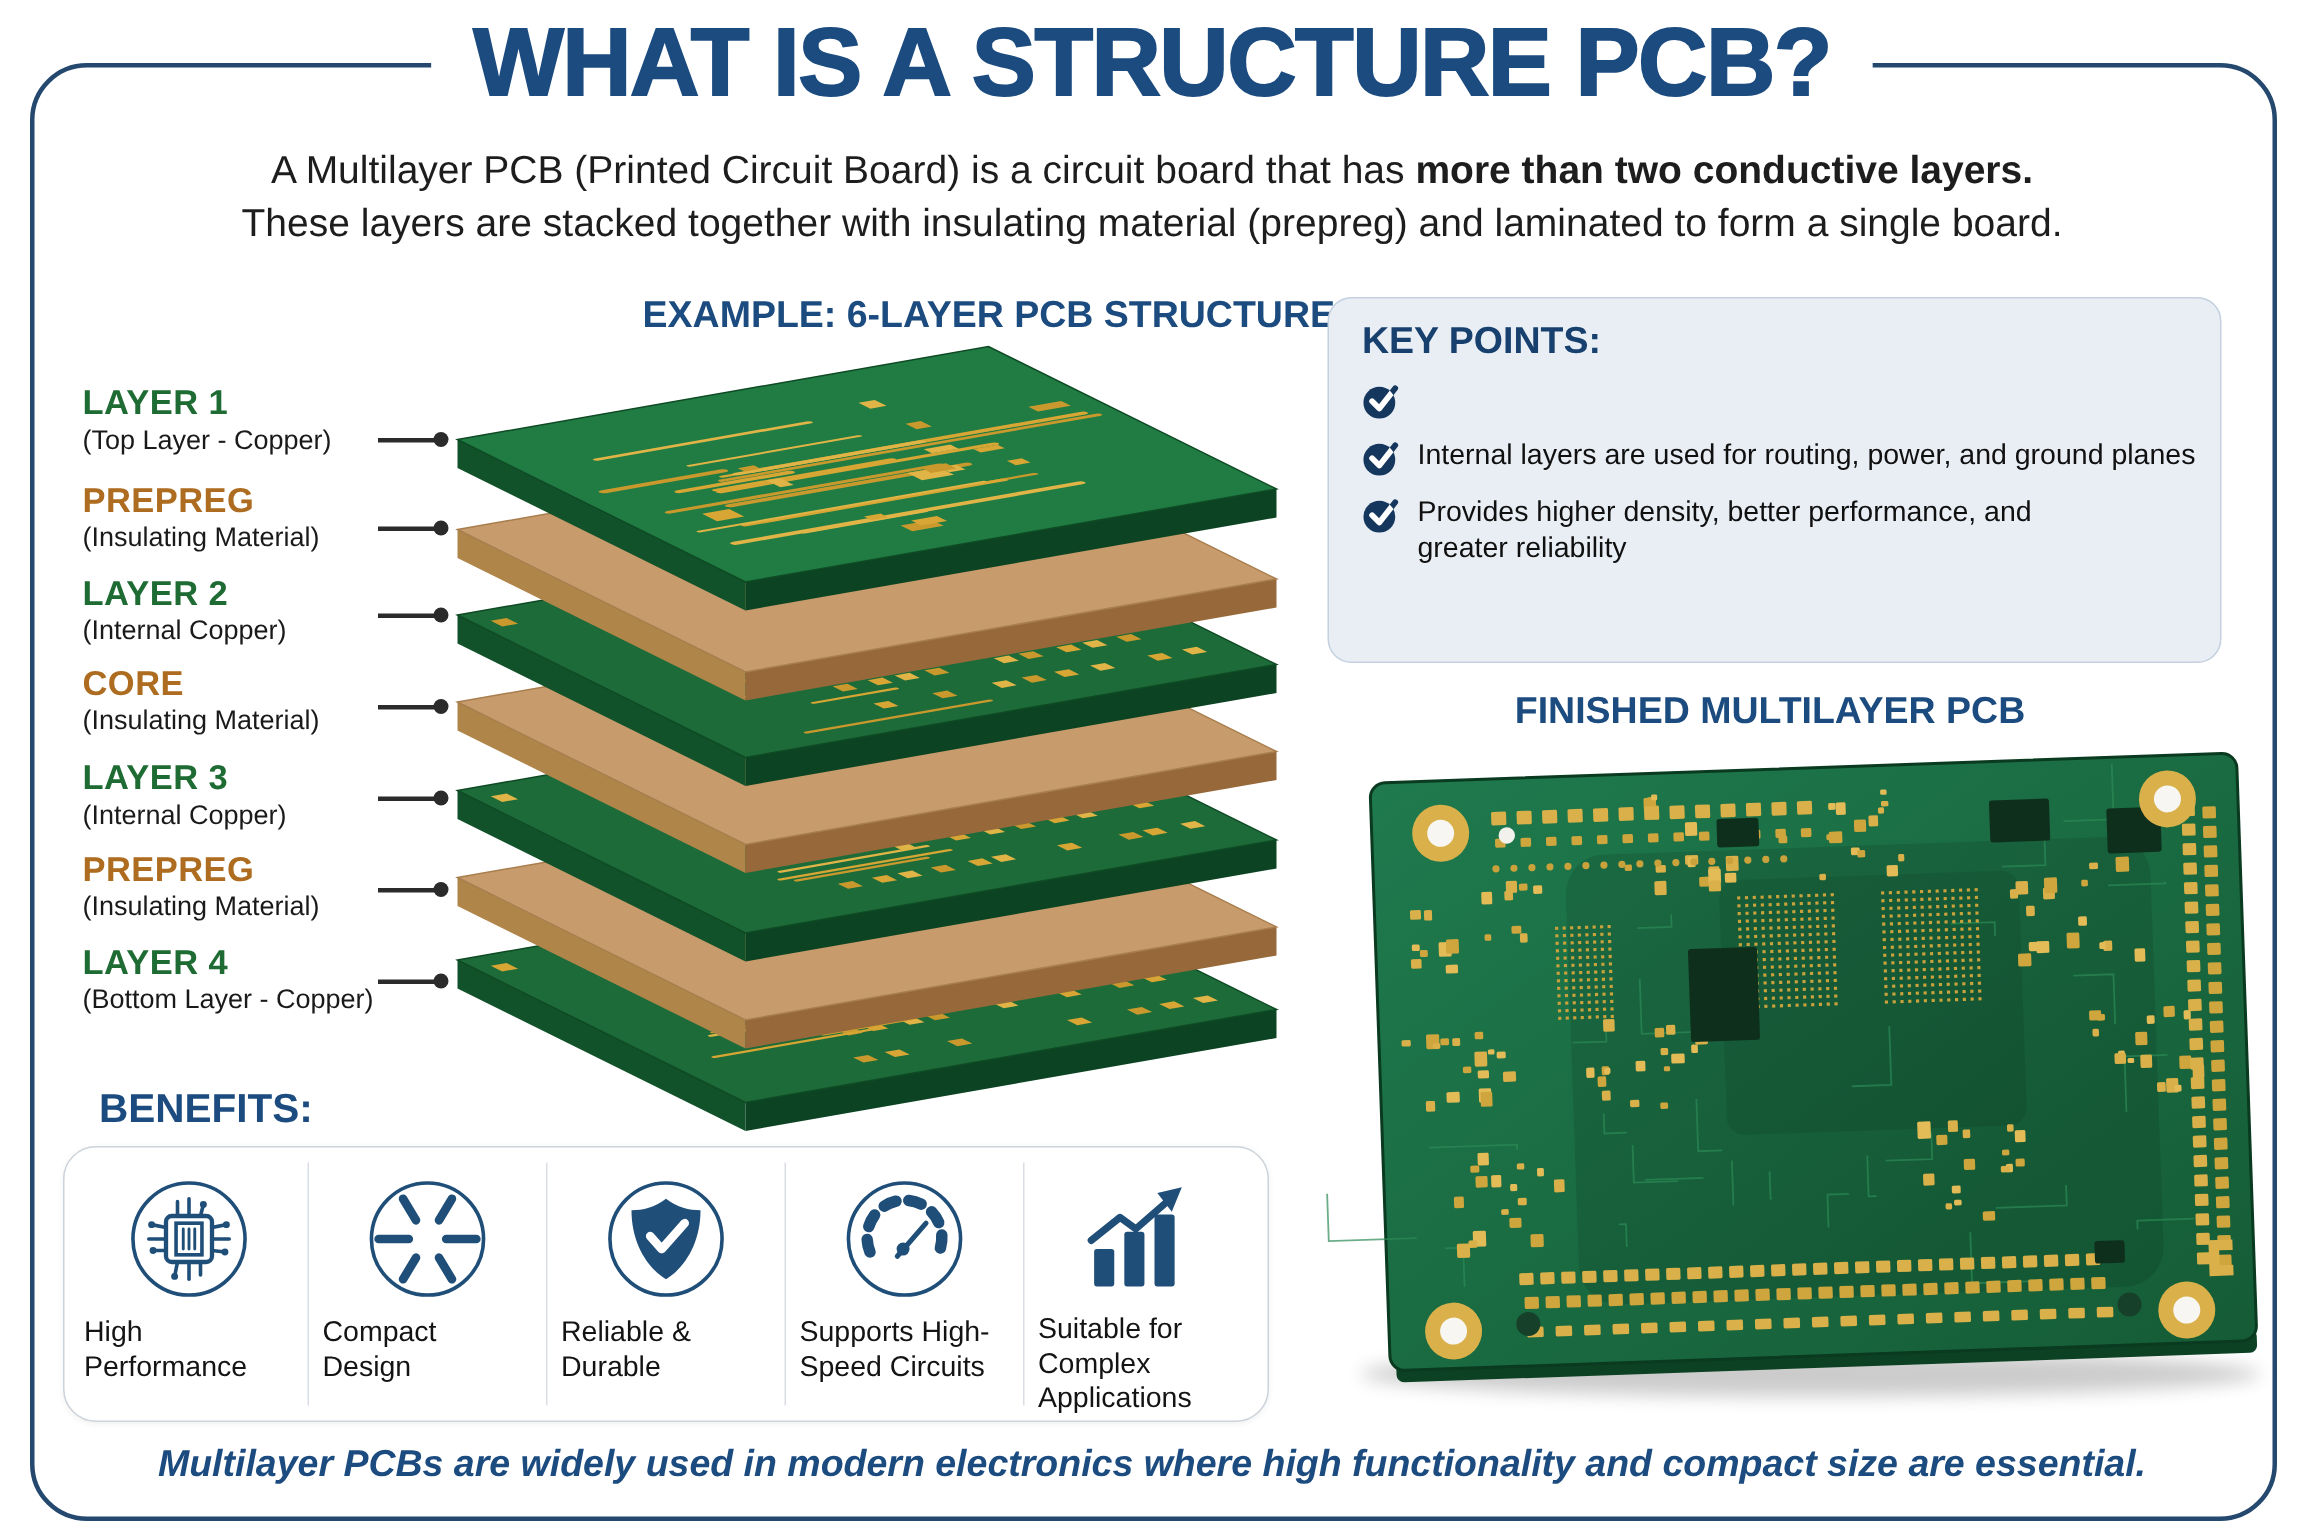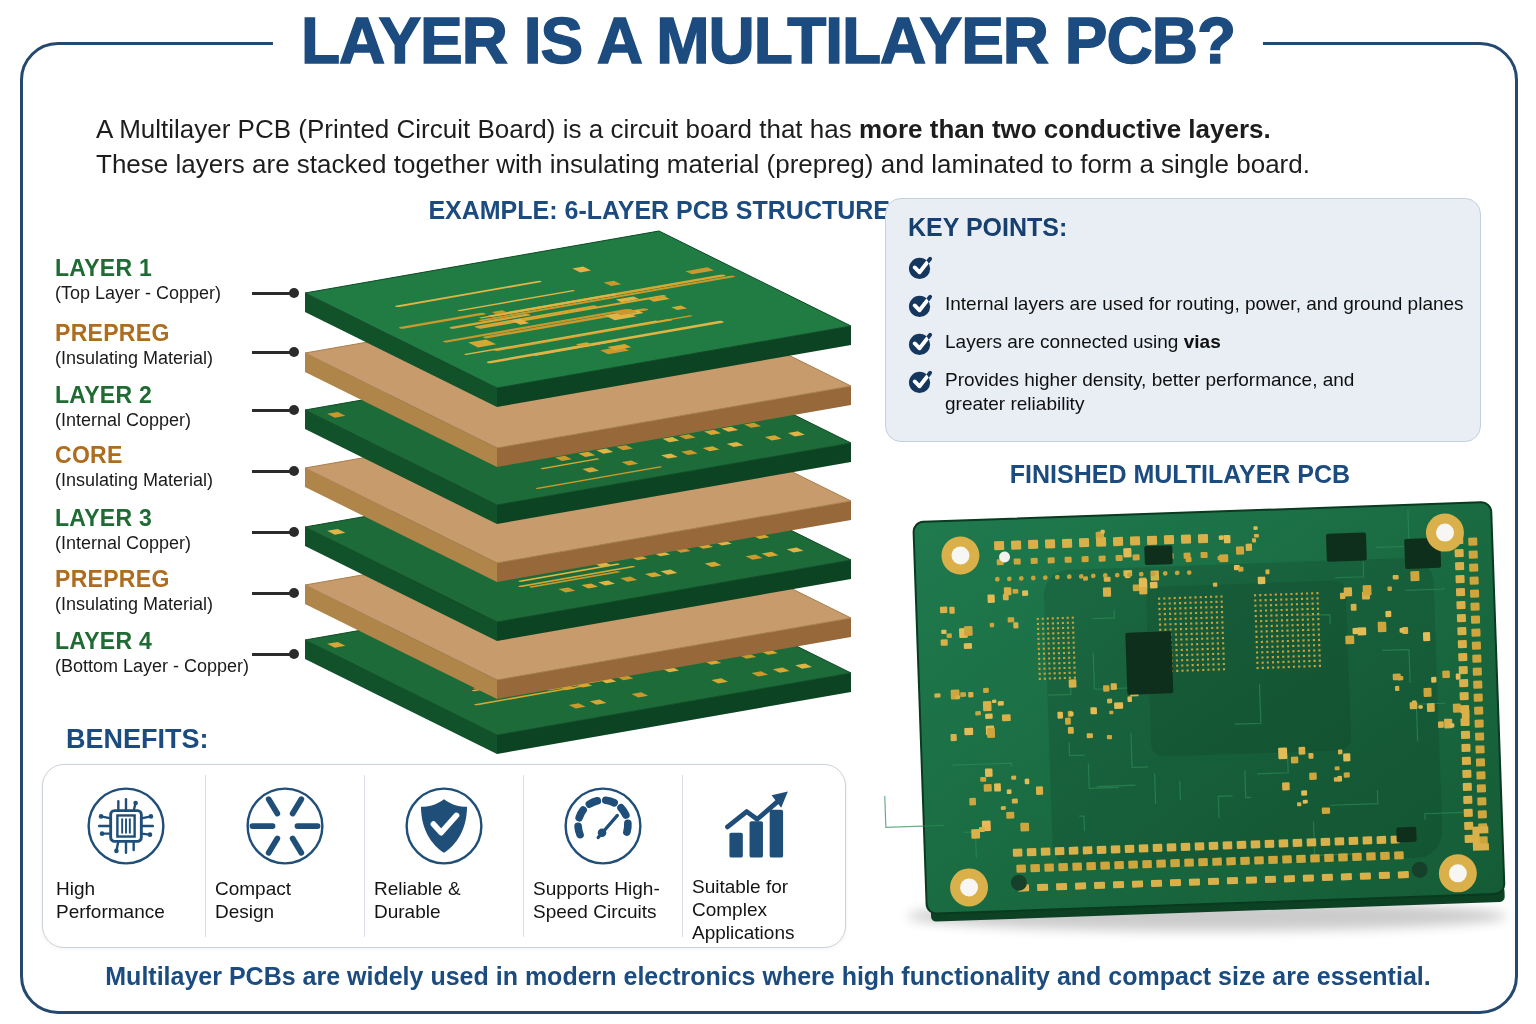--- a/index.html
+++ b/index.html
@@ -4,22 +4,22 @@
 <style>
   html,body{margin:0;padding:0;background:#fff;}
   .page{position:relative;width:1536px;height:1024px;background:#ffffff;
         font-family:"Liberation Sans",sans-serif;overflow:hidden;}
   .frame{position:absolute;left:20px;top:42px;width:1492px;height:966px;
          border:3px solid #24486e;border-radius:38px;z-index:0;}
   .title{position:absolute;top:4px;left:50%;transform:translateX(-50%);
          background:#fff;padding:0 28px;margin:0;font-size:64px;font-weight:bold;
          letter-spacing:-1px;color:#1b4b7f;white-space:nowrap;z-index:3;
          -webkit-text-stroke:1.4px #1b4b7f;}
-  .intro{position:absolute;top:96px;left:80px;width:1376px;text-align:left;
-         font-size:26px;line-height:35px;color:#1d1d1d;margin:16px;z-index:2;}
+  .intro{position:absolute;top:96px;left:80px;width:1376px;text-align:center;
+         font-size:26px;line-height:35px;color:#1d1d1d;margin:0;z-index:2;}
   .stack-heading{position:absolute;top:196px;left:60px;width:830px;text-align:right;
          font-size:25px;font-weight:bold;color:#1b4b7f;margin:0;z-index:2;}
   #art{position:absolute;left:0;top:0;width:1536px;height:1024px;z-index:1;pointer-events:none;}
   .stack-label{position:absolute;left:55px;width:260px;z-index:2;}
   .sl-name{font-size:23px;font-weight:bold;letter-spacing:.3px;line-height:26px;}
   .sl-name.copper{color:#1e6b33;}
   .sl-name.insulating{color:#ad6c1f;}
   .sl-sub{font-size:18px;color:#1a1a1a;margin-top:2px;}
   .leader{position:absolute;left:252px;width:40px;height:2.5px;background:#2b2b2b;z-index:2;}
   .leader::after{content:'';position:absolute;right:-7px;top:-4px;width:10px;height:10px;
@@ -39,28 +39,28 @@
          color:#1b4b7f;margin:0;z-index:2;}
   .benefits-box{position:absolute;left:42px;top:764px;width:804px;height:184px;background:#fff;
          border:1.5px solid #ccd3da;border-radius:22px;display:flex;box-sizing:border-box;
          padding:10px 4px;box-shadow:0 1px 4px rgba(0,0,0,.06);z-index:2;}
   .benefit-col{flex:1;display:flex;flex-direction:column;align-items:center;padding-top:4px;}
   .benefit-col + .benefit-col{border-left:1.5px solid #d9dee4;}
   .benefit-icon{height:94px;display:flex;align-items:center;}
   .benefit-label{font-size:19px;line-height:23px;text-align:left;color:#141414;
          margin-top:4px;max-width:140px;}
   .footer-note{position:absolute;left:80px;top:962px;width:1376px;text-align:center;
-         font-size:25px;font-weight:bold;color:#1b4b7f;margin:0;z-index:2;}
+         font-size:25px;font-weight:bold;font-style:italic;color:#1b4b7f;margin:0;z-index:2;}
 </style>
 </head>
 <body>
 
 <div class="page">
   <div class="frame"></div>
-  <h1 class="title">LAYER IS A MULTILAYER PCB?</h1>
+  <h1 class="title">WHAT IS A STRUCTURE PCB?</h1>
 
   <p class="intro"><span>A Multilayer PCB (Printed Circuit Board) is a circuit board that has </span><b>more than two conductive layers.</b><br>
     <span>These layers are stacked together with insulating material (prepreg) and laminated to form a single board.</span></p>
 
   <h2 class="stack-heading">EXAMPLE: 6-LAYER PCB STRUCTURE</h2>
 
   <svg id="art" viewBox="0 0 1536 1024">
     <defs>
       <linearGradient id="pcbg" x1="0" y1="0" x2="1" y2="1">
         <stop offset="0" stop-color="#1f7a4e"></stop>
@@ -1144,33 +1144,20 @@
                 <circle cx="12" cy="15" r="11"></circle>
               </clipPath>
             </defs>
         </svg>
         <span class="kp-text"><span>Internal layers are used for routing, power, and ground planes</span><b></b></span>
       </li>
       <li class="kp-item">
         <svg width="26" height="26" viewBox="0 0 27 27">
           <path d="M7,14 L12,19 L23,5" stroke="#15375e" stroke-width="4" fill="none" stroke-linecap="round" stroke-linejoin="round"></path>
           <circle cx="12" cy="15" r="11" fill="#15375e"></circle>
-          <path d="M7,14 L12,19 L23,5" stroke="#fff" stroke-width="4" fill="none" stroke-linecap="round" stroke-linejoin="round" clip-path="url(#ck2)"></path>
-          <defs>
-              <clipPath id="ck2">
-                <circle cx="12" cy="15" r="11"></circle>
-              </clipPath>
-            </defs>
-        </svg>
-        <span class="kp-text"><span>Layers are connected using </span><b>vias</b></span>
-      </li>
-      <li class="kp-item">
-        <svg width="26" height="26" viewBox="0 0 27 27">
-          <path d="M7,14 L12,19 L23,5" stroke="#15375e" stroke-width="4" fill="none" stroke-linecap="round" stroke-linejoin="round"></path>
-          <circle cx="12" cy="15" r="11" fill="#15375e"></circle>
           <path d="M7,14 L12,19 L23,5" stroke="#fff" stroke-width="4" fill="none" stroke-linecap="round" stroke-linejoin="round" clip-path="url(#ck3)"></path>
           <defs>
               <clipPath id="ck3">
                 <circle cx="12" cy="15" r="11"></circle>
               </clipPath>
             </defs>
         </svg>
         <span class="kp-text"><span class="kp-narrow">Provides higher density, better performance, and greater reliability</span><b></b></span>
       </li>
     </ul>

